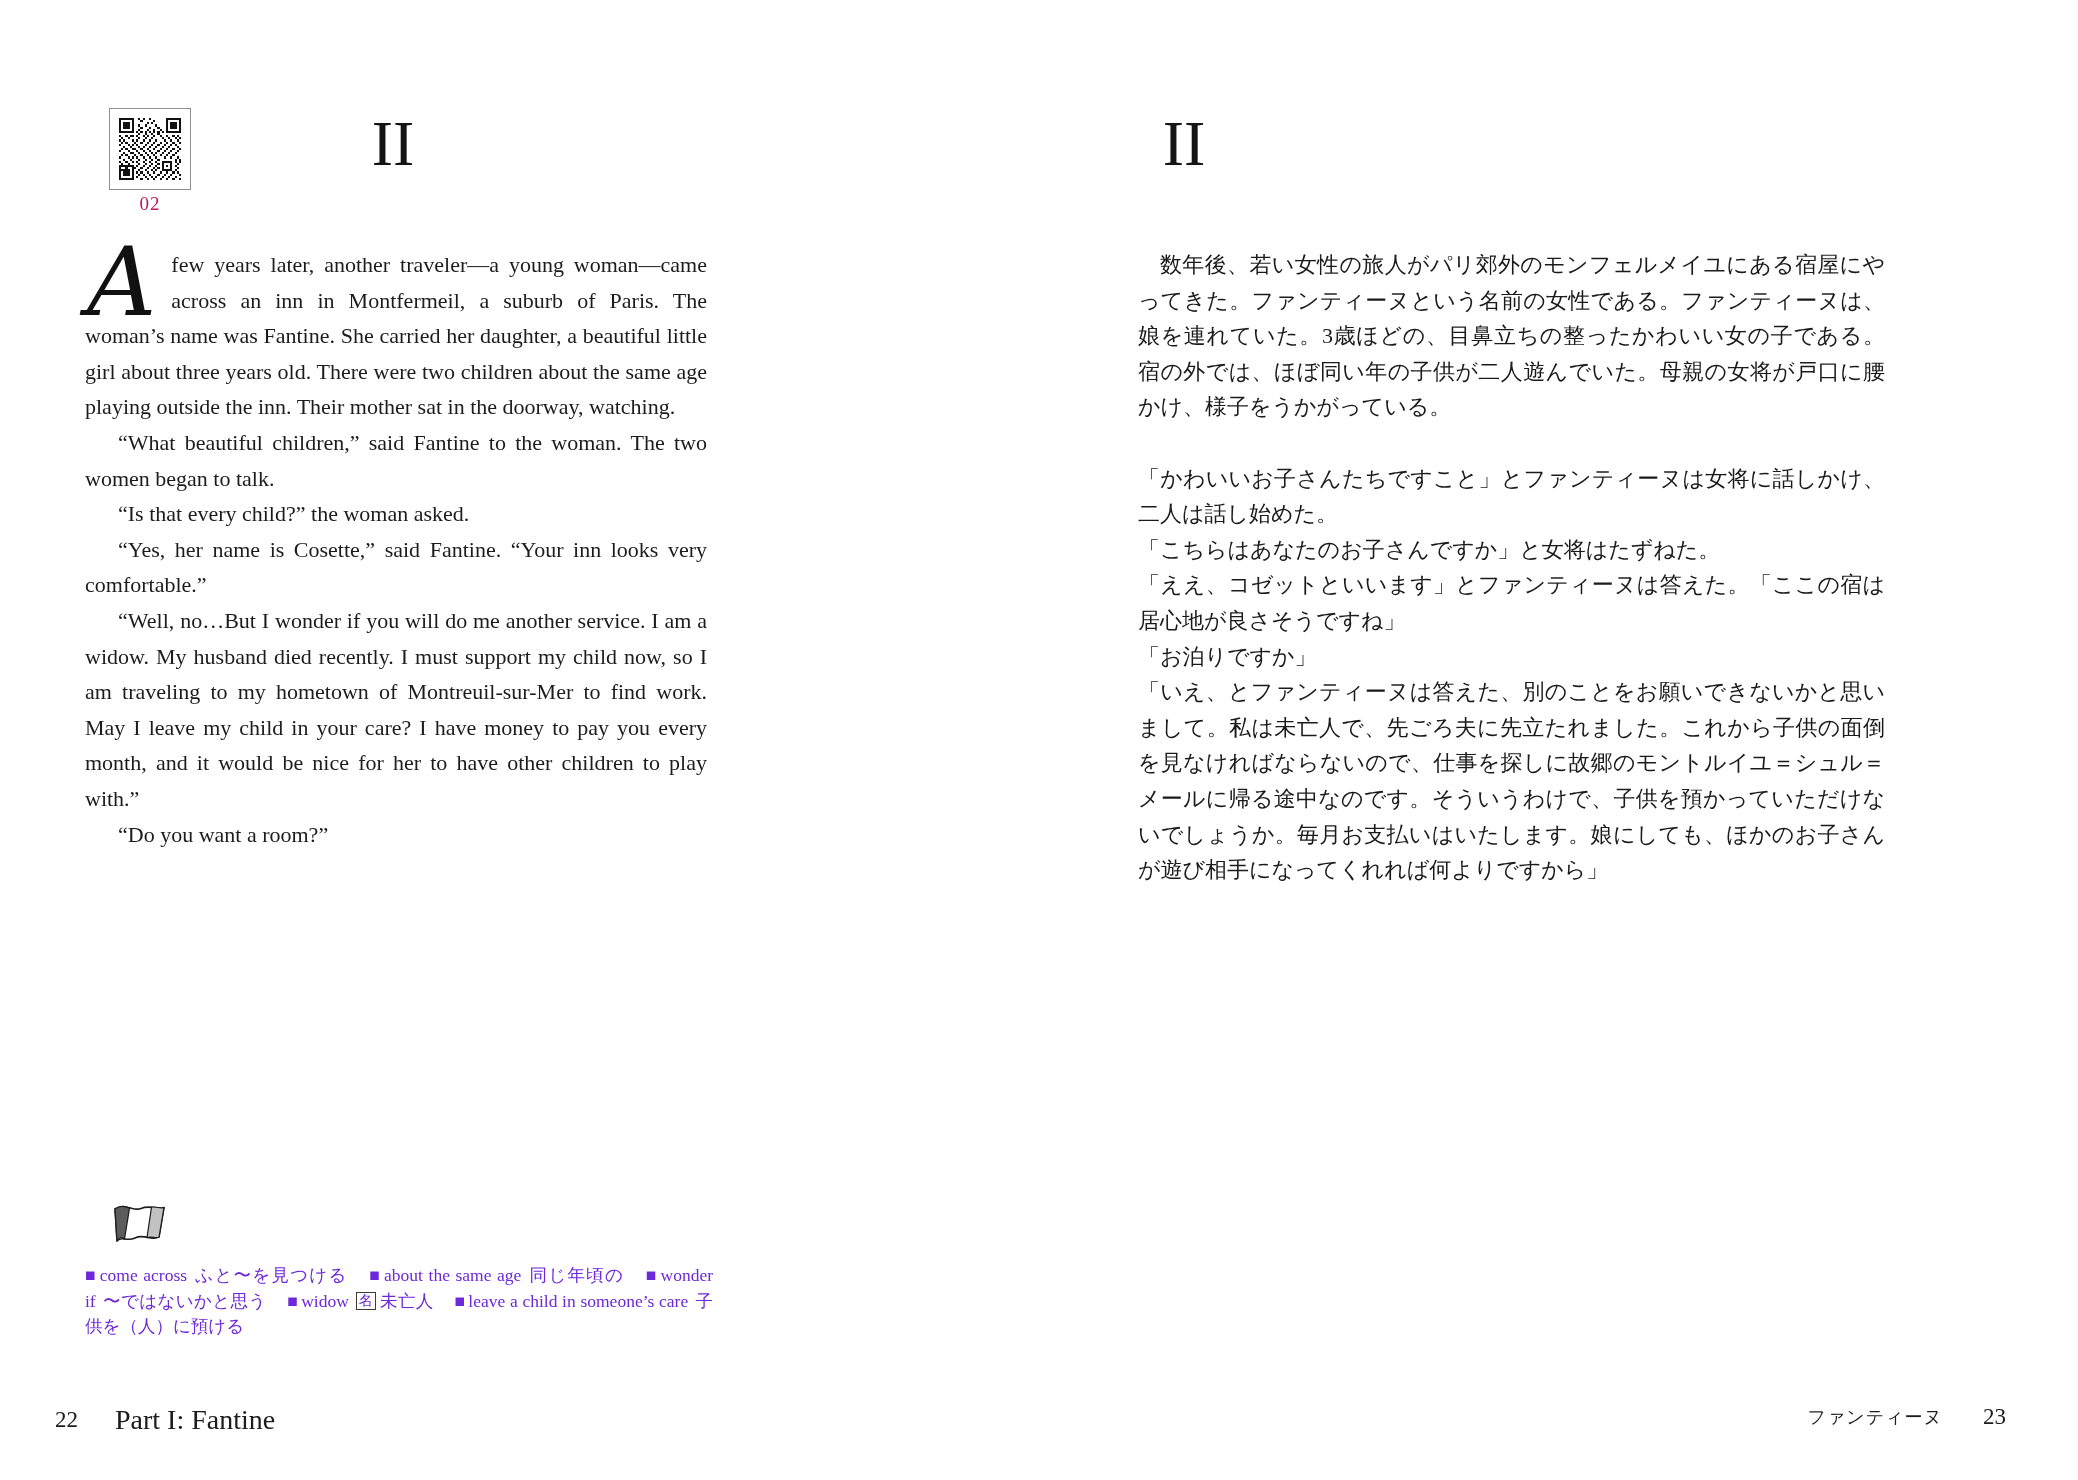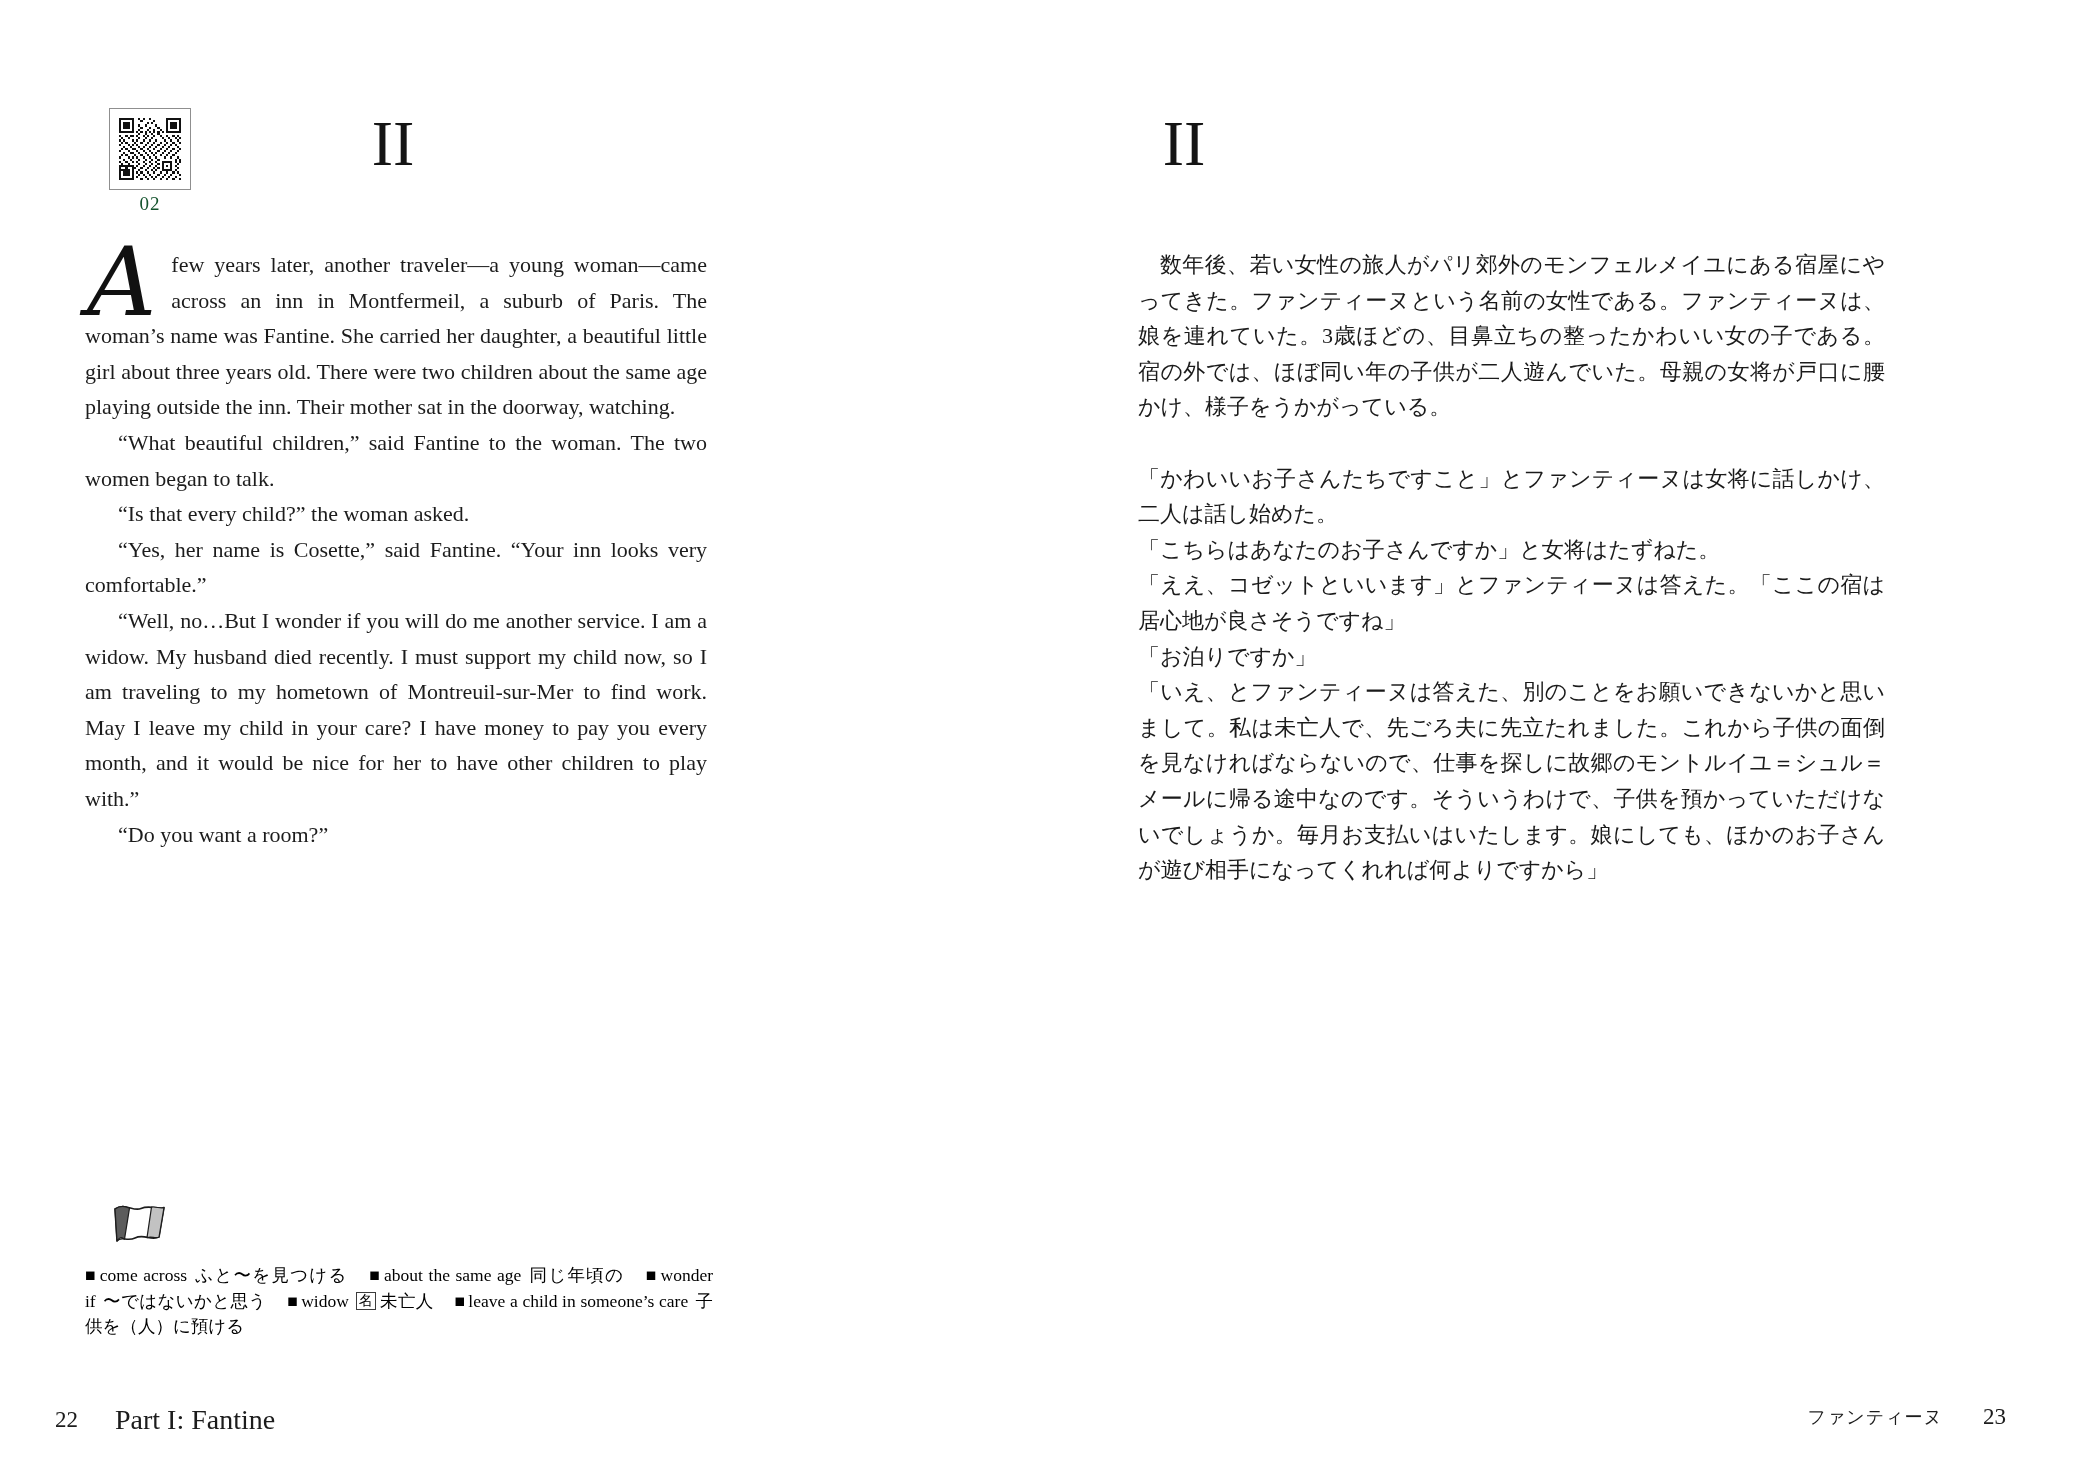--- a/index.html
+++ b/index.html
@@ -13,21 +13,21 @@
     overflow:hidden;
   }
 
   
   .qr-block{position:absolute;left:109px;top:108px;width:82px;text-align:center;}
   .qr-frame{
     box-sizing:border-box;width:82px;height:82px;
     border:1px solid #8f8f8f;background:#fff;
     display:flex;align-items:center;justify-content:center;
   }
-  .qr-label{margin-top:3px;font-size:19px;color:#14532d;letter-spacing:1px;}
+  .qr-label{margin-top:3px;font-size:19px;color:#be185d;letter-spacing:1px;}
 
   
   .chapter-heading{
     position:absolute;top:112px;width:120px;text-align:center;
     font-size:64px;line-height:1;font-weight:400;color:#141414;
   }
   .chapter-heading.left{left:333px;}
   .chapter-heading.right{left:1124px;}
 
   
@@ -54,21 +54,21 @@
     color:#1a1a1a;
   }
   .jp-text p{margin:0;}
   .jp-text p.narration{text-indent:1em;}
   .jp-text p.block-gap{margin-top:35.6px;}
 
   
   .flag-wrap{position:absolute;left:106px;top:1200px;width:66px;height:56px;}
   .vocab{
     position:absolute;left:85px;top:1263px;width:628px;
-    font-size:17.5px;line-height:25.5px;text-align:justify;color:#000000;
+    font-size:17.5px;line-height:25.5px;text-align:justify;color:#6d28d9;
   }
   .ventry{margin-right:16px;}
   .vbul{margin-right:3px;}
   .vdef{margin-left:7px;}
   .pos-box{
     display:inline-block;border:1px solid #3c3c3c;
     font-size:14px;line-height:16px;padding:0 2px;margin:0 2px 0 7px;
     vertical-align:2px;
   }
   .pos-box + .vdef{margin-left:2px;}

